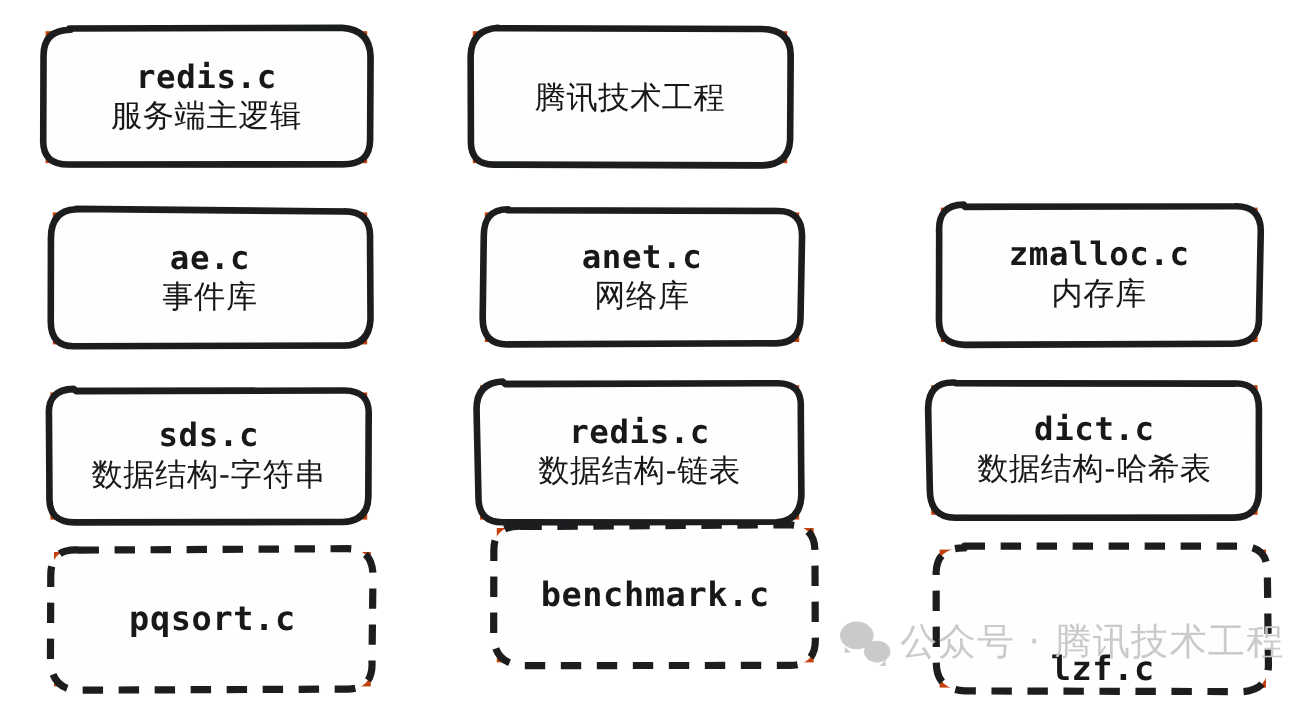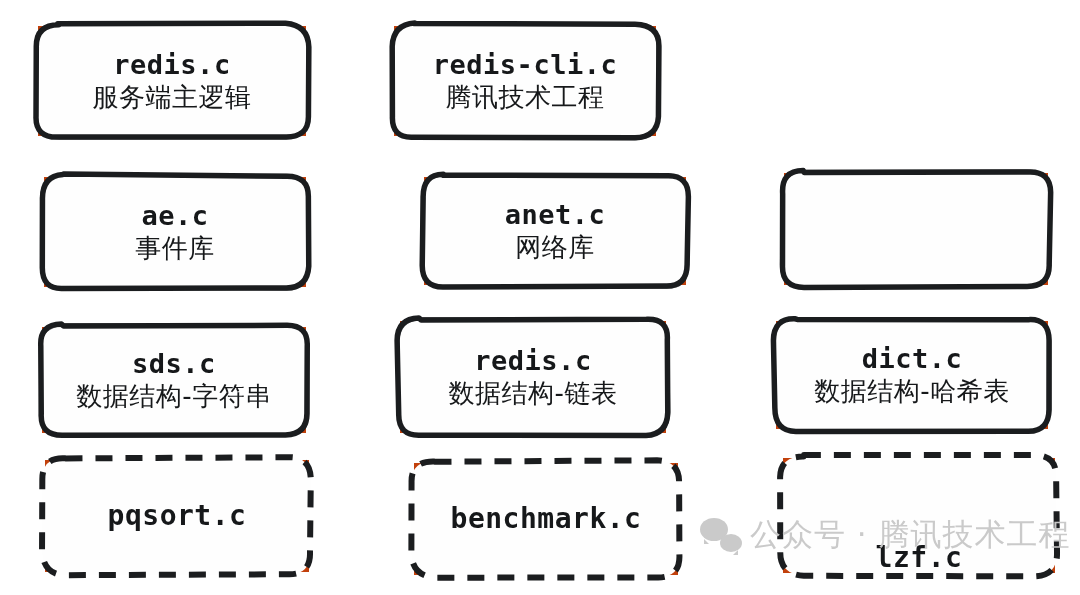--- a/index.html
+++ b/index.html
@@ -159,55 +159,58 @@
       </div>
     </div>
     <div class="node" style="left: 394px; top: 26px; width: 262px; height: 110px;">
       <div class="frame">
         <svg viewBox="0 0 274 122" preserveAspectRatio="none">
           <path d="M 21.683633691444992 -0.4927082542766584 L 243.03480767230667 0.12994394005290813 Q 267.1942078614535 0.691598263772903 266.9246747448866 22.38558779569139 L 266.42816777245827 92.65379995933253 Q 265.298525802161 113.4189234725236 243.0004060401916 113.77260284798976 L 20.893093957209203 113.13783599746384 Q -0.428605870987667 114.02030856045506 0.42431243423125126 92.32874174379103 L 0.2076611201337073 22.483038006557035 Q 1.0496824550886232 0.5494642250487232 22.91764208458717 -0.8935152726415253 Z" transform="translate(4,4)" fill="#fefefe" stroke="#1b1d1f" stroke-width="5.5" stroke-linejoin="round" stroke-linecap="round"></path>
           <path d="M 22.87173327911005 -0.8927853427041554 L 243.1283852087854 -0.9227021167462226 Q 265.8050881554198 -0.7379373618605314 265.13783599746387 21.442812367716034 L 266.0236933205309 92.39167301621346 Q 266.2582970844072 114.17305093344476 244.48303800655702 115.3359594882946 L 22.824196337573085 114.78655035821757 Q -0.7445960605346045 113.42223854382173 -0.7402086082096503 91.47880278655502 L -0.8996138464368414 20.877548544099408 Q -0.20334882588394979 0.2255011672123146 22.560383216712943 0.6002041591244051 Z" transform="translate(4,4)" fill="none" stroke="#1b1d1f" stroke-width="2" stroke-linejoin="round" stroke-linecap="round" opacity="0.55"></path>
         </svg>
       </div>
       <div class="labels">
-        <span class="code-label">redis-cli.c</span>
         <span class="desc-label">腾讯技术工程</span>
       </div>
     </div>
     <div class="node" style="left: 44px; top: 177px; width: 262px; height: 110px;">
       <div class="frame">
         <svg viewBox="0 0 274 122" preserveAspectRatio="none">
           <path d="M 21.436904852255246 -0.9008461725137749 L 244.16242992506614 1.1942078614534692 Q 266.8299179165275 0.7705622874054825 266.35592719602283 22.39758436013981 L 266.7627666192213 91.2347554205393 Q 265.36081581977595 113.23108156937815 243.78884550170477 112.96688769339525 L 20.922294996829805 113.4856729548148 Q 0.01692380037921737 114.39167301621346 0.30526019066310256 92.24227130682266 L 0.4458812368218787 23.24053381055928 Q 0.6044106475535955 0.6554586318479778 20.957565515251552 -0.5777614561782684 Z" transform="translate(4,4)" fill="#fefefe" stroke="#1b1d1f" stroke-width="5.5" stroke-linejoin="round" stroke-linecap="round"></path>
           <path d="M 20.979673894052393 -0.8135071384669572 L 242.84662235406722 -0.19491184458020142 Q 265.1144751657674 -0.7184700021134631 265.4856729548148 22.022000940492983 L 266.45695185224906 92.28177863753517 Q 266.19035602678923 114.37156769735157 245.24053381055927 114.76924991506822 L 22.983187947771967 113.10648472735848 Q -0.481467880148557 113.31673051549879 -0.4839688410560484 90.95045051249035 L -1.0361090362159302 21.75967866031897 Q 0.24805128393354609 0.4002737262235314 22.70023818564514 1.0439299535821192 Z" transform="translate(4,4)" fill="none" stroke="#1b1d1f" stroke-width="2" stroke-linejoin="round" stroke-linecap="round" opacity="0.55"></path>
         </svg>
       </div>
       <div class="labels">
         <span class="code-label">ae.c</span>
         <span class="desc-label">事件库</span>
       </div>
     </div>
-    <div class="node" style="left: 424px; top: 177px; width: 262px; height: 108px;">
+    <div class="node" style="left: 404px; top: 177px; width: 262px; height: 108px;">
       <div class="frame">
         <svg viewBox="0 0 274 120" preserveAspectRatio="none">
           <path d="M 20.970461517127113 0.1516012633950595 L 245.49275982681684 0.8299179165274836 Q 266.9246747448866 0.29660599668568466 266.36700094782134 22.708283289276913 L 265.10721465729586 89.30270816702833 Q 265.15418972631596 111.83757346284983 243.0406814295813 110.99414199704115 L 21.3570911935185 112.02030856045506 Q 0.3263941801778856 112.28177863753517 0.2249662134781829 90.52019477629219 L 1.1451081328239525 22.71430349256334 Q 0.7210044950327756 -0.7445960605346045 21.32594496779202 -0.6832694845012156 Z" transform="translate(4,4)" fill="#fefefe" stroke="#1b1d1f" stroke-width="5.5" stroke-linejoin="round" stroke-linecap="round"></path>
           <path d="M 21.070277556037762 -1.076485802870593 L 243.75636019427475 -0.8855248342326376 Q 265.13783599746387 -0.428605870987667 266.0203085604551 22.42431243423125 L 266.32874174379106 90.20766112013371 Q 266.4087244670867 112.9542567773533 244.71430349256335 112.91764208458717 L 20.883105909198093 111.42223854382173 Q -0.5693912370843464 111.55325953133288 -0.9745816669732449 88.79120612441474 L -0.22183508278249064 22.29315151737601 Q 0.4403010988458846 0.5001701326036709 23.217918279179138 0.9389445875887759 Z" transform="translate(4,4)" fill="none" stroke="#1b1d1f" stroke-width="2" stroke-linejoin="round" stroke-linecap="round" opacity="0.55"></path>
         </svg>
       </div>
       <div class="labels">
         <span class="code-label">anet.c</span>
         <span class="desc-label">网络库</span>
       </div>
     </div>
     <div class="node" style="left: 784px; top: 173px; width: 264px; height: 112px;">
       <div class="frame">
         <svg viewBox="0 0 276 124" preserveAspectRatio="none">
           <path d="M 22.173258586737212 1.3932425050290476 L 247.03739739565935 0.924674744886579 Q 268.35592719602283 0.3058341231844679 268.65379995933256 21.17098503891757 L 267.18649286153305 93.07729788325378 Q 267.8213308091348 115.26206263813947 245.0659889972525 115.39995178061727 L 22.025385700568826 116.39167301621346 Q 0.23481553127930965 116.20766112013371 0.48303800655703527 95.3359594882946 L 0.6593570700584678 22.85209622140237 Q -0.819055666588065 -0.481467880148557 21.202852268081916 -0.4467404686671216 Z" transform="translate(4,4)" fill="#fefefe" stroke="#1b1d1f" stroke-width="5.5" stroke-linejoin="round" stroke-linecap="round"></path>
           <path d="M 20.769730511005037 -0.227397152010235 L 244.8930939572092 -0.8621640025361558 Q 267.4856729548148 0.01692380037921737 268.3916730162135 22.305260190663102 L 268.24227130682266 94.44588123682188 Q 269.0496824550886 116.54946422504872 246.85209622140238 114.95756551525156 L 21.277798179777164 115.31673051549879 Q -0.372283723889268 115.10038615356316 -1.1224514559005911 93.74119240342043 L 0.2706014006547775 22.52035584409059 Q 0.550187145864038 0.8699416279850993 23.095435352186904 0.8747861489391653 Z" transform="translate(4,4)" fill="none" stroke="#1b1d1f" stroke-width="2" stroke-linejoin="round" stroke-linecap="round" opacity="0.55"></path>
         </svg>
       </div>
+      <div class="labels">
+        <span class="code-label">zmalloc.c</span>
+        <span class="desc-label">内存库</span>
+      </div>
     </div>
     <div class="node" style="left: 42px; top: 327px; width: 264px; height: 106px;">
       <div class="frame">
         <svg viewBox="0 0 276 118" preserveAspectRatio="none">
           <path d="M 23.592277148604627 0.9682375692820642 L 247.15584343110822 0.3559271960228216 Q 268.36700094782134 0.5448332994437806 267.2347554205393 21.244600514280684 L 266.9235141971294 87.8050881554198 Q 267.1882689019534 109.28152999788654 245.44281236771604 110.02369332053091 L 22.48959127026683 110.28177863753517 Q 0.17305093344475608 110.44588123682188 1.2405338105592818 88.76924991506822 L 0.7865503582175734 21.032025121305015 Q -0.5296146681634127 -0.5693912370843464 21.478802786555026 -0.8996138464368414 Z" transform="translate(4,4)" fill="#fefefe" stroke="#1b1d1f" stroke-width="5.5" stroke-linejoin="round" stroke-linecap="round"></path>
           <path d="M 21.74011754055973 -1.0331123066047438 L 244.9222949968298 -0.5143270451852003 Q 268.0203085604551 0.3263941801778856 268.2817786375352 22.224966213478183 L 268.5201947762922 89.14510813282395 Q 268.6044106475536 110.65545863184798 245.03202512130503 109.32594496779203 L 21.14591314437348 109.55325953133288 Q -0.7496782053640345 108.96389096378407 -0.24032133968103153 88.31570163409724 L 0.48032847146823765 22.65022117238477 Q 0.9569357907836094 0.7824538229906466 23.020583840429026 1.1162925471930065 Z" transform="translate(4,4)" fill="none" stroke="#1b1d1f" stroke-width="2" stroke-linejoin="round" stroke-linecap="round" opacity="0.55"></path>
         </svg>
       </div>
       <div class="labels">
         <span class="code-label">sds.c</span>
@@ -241,21 +244,21 @@
     <div class="node single" style="left: 45px; top: 460px; width: 264px; height: 112px;">
       <div class="frame">
         <svg viewBox="0 0 276 124" preserveAspectRatio="none">
           <path d="M 22.474569594697094 0.42816777245825505 L 246.81724994916567 -0.7652445794607047 Q 267.3027081670283 -0.7689184306218522 267.8050881554198 21.04068142958131 L 266.99414199704114 93.4856729548148 Q 268.01861618041715 116.32639418017789 246.3052601906631 116.24227130682266 L 22.55735154602735 117.14510813282395 Q 0.5494642250487232 116.78655035821757 -0.9679748786949859 93.32594496779203 L -0.6832694845012156 21.516031158943953 Q -0.824646025900438 -0.8634241968466085 21.741192403420428 0.2706014006547775 Z" transform="translate(4,4)" fill="#fefefe" stroke="#1b1d1f" stroke-width="6" stroke-linejoin="round" stroke-dasharray="17 13" stroke-linecap="butt"></path>
         </svg>
       </div>
       <div class="labels">
         <span class="code-label">pqsort.c</span>
       </div>
     </div>
-    <div class="node single" style="left: 414px; top: 463px; width: 264px; height: 112px; justify-content: center;">
+    <div class="node single" style="left: 414px; top: 440px; width: 264px; height: 112px; justify-content: center;">
       <div class="frame">
         <svg viewBox="0 0 276 124" preserveAspectRatio="none">
           <path d="M 22.489334597095148 0.7627666192212927 L 245.04344427567412 -0.6972918329716776 Q 267.0772978832538 -0.16242653715016786 267.1144751657674 21.065988997252497 L 267.39995178061724 94.02030856045506 Q 268.35903359819565 116.23481553127931 246.22496621347818 116.52019477629219 L 23.43138516602994 116.65935707005846 Q 0.6554586318479778 115.10648472735848 -0.6259082441931242 93.20285226808191 L -0.4467404686671216 21.025418333026757 Q -0.9497666165312695 -0.18486256898540887 22.31570163409724 0.48032847146823765 Z" transform="translate(4,4)" fill="#fefefe" stroke="#1b1d1f" stroke-width="6" stroke-linejoin="round" stroke-dasharray="17 13" stroke-linecap="butt"></path>
         </svg>
       </div>
       <div class="labels">
         <span class="code-label">benchmark.c</span>
       </div>
     </div>
     <div class="node single" style="left: 783px; top: 458px; width: 272px; height: 115px; justify-content: flex-end;">

